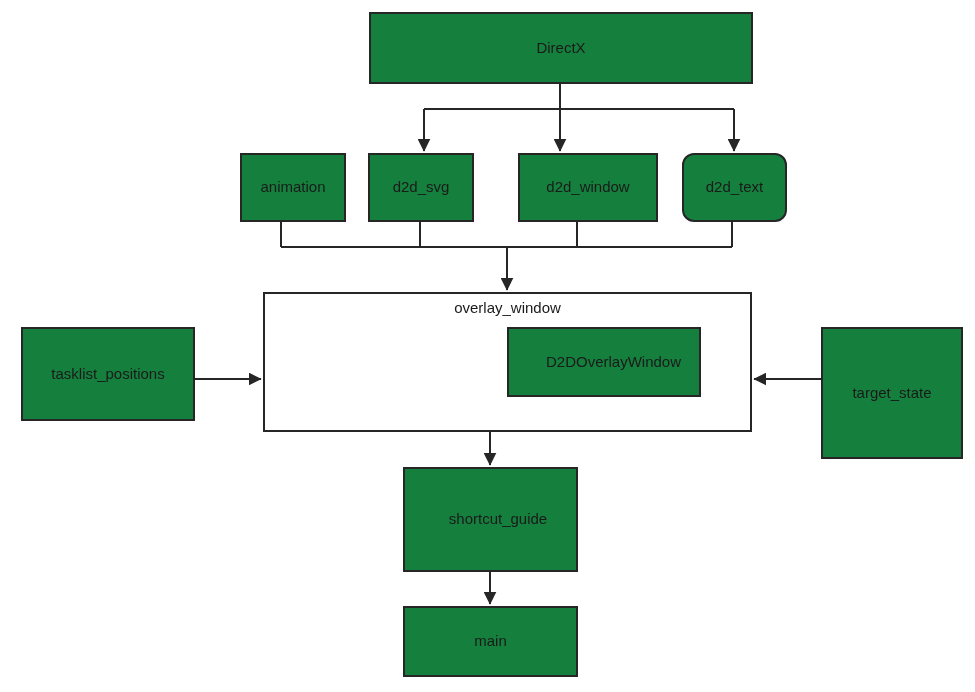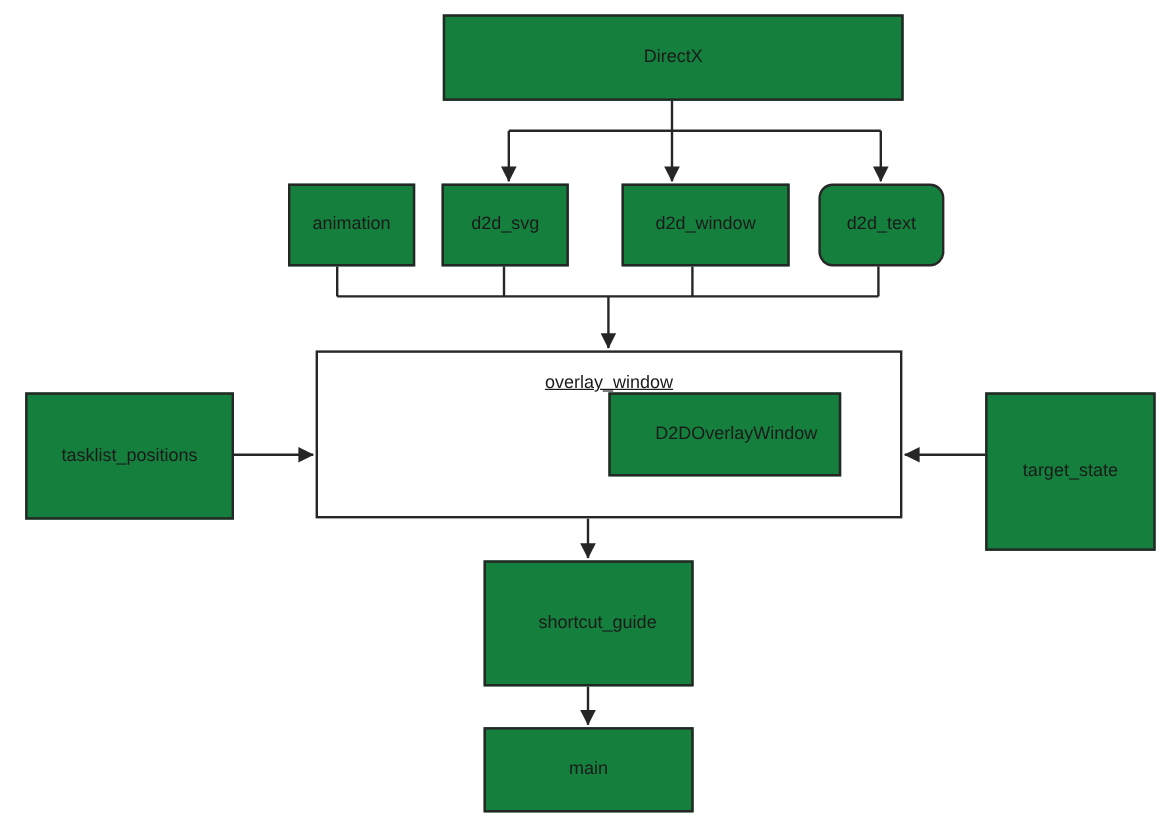--- a/index.html
+++ b/index.html
@@ -31,22 +31,21 @@
   .container-node {
     position: absolute;
     box-sizing: border-box;
     border: 2px solid #262626;
     background: #ffffff;
     text-align: center;
     font-size: 15px;
   }
   .container-node .container-label {
     display: inline-block;
-    margin-top: 16px;
-    text-decoration: underline;
+    margin-top: 5px;
   }
   .edges-layer {
     position: absolute;
     left: 0;
     top: 0;
     width: 975px;
     height: 692px;
     pointer-events: none;
   }
 </style>
@@ -100,21 +99,21 @@
 
   <div class="node" style="left:682px; top:153px; width:105px; height:69px;border-radius:12px;">d2d_text</div>
 
   <div class="container-node" style="left:263px; top:292px; width:489px; height:140px;">
     <span class="container-label">overlay_window</span>
   </div>
 
 
   <div class="node" style="left:507px; top:327px; width:194px; height:70px;padding-left:19px;">D2DOverlayWindow</div>
 
-  <div class="node" style="left:21px; top:327px; width:174px; height:106px;">tasklist_positions</div>
+  <div class="node" style="left:21px; top:327px; width:174px; height:94px;">tasklist_positions</div>
 
   <div class="node" style="left:821px; top:327px; width:142px; height:132px;">target_state</div>
 
   <div class="node" style="left:403px; top:467px; width:175px; height:105px;padding-left:15px;">shortcut_guide</div>
 
   <div class="node" style="left:403px; top:606px; width:175px; height:71px;">main</div>
 
 </div>
 
 </body></html>

